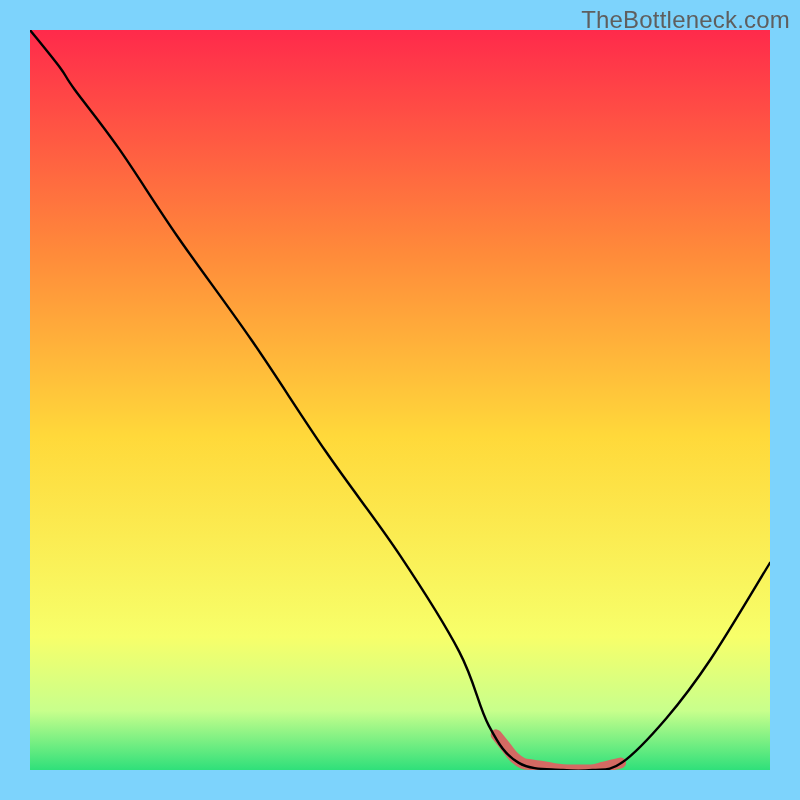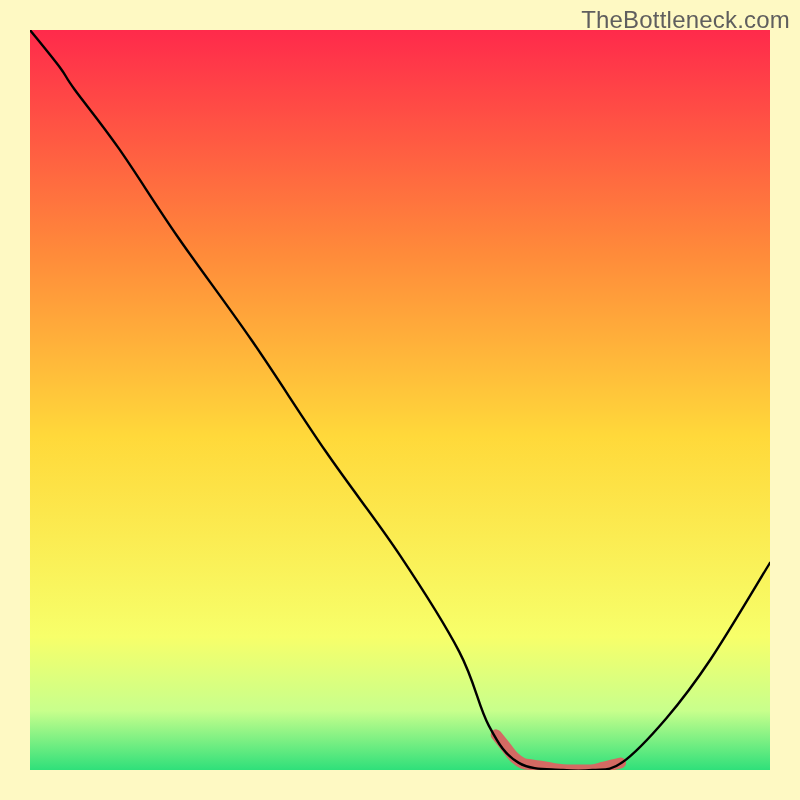--- a/index.html
+++ b/index.html
@@ -1,17 +1,17 @@
 <!DOCTYPE html>
 <html><head>
 <meta charset="utf-8">
 <style>
   * { margin: 0; padding: 0; box-sizing: border-box; }
   html, body { width: 800px; height: 800px; overflow: hidden; background: #000; }
-  .stage { position: relative; width: 800px; height: 800px; background: #fef9c3; }
+  .stage { position: relative; width: 800px; height: 800px; background: #7dd3fc; }
   .watermark {
     position: absolute;
     top: 6px;
     right: 10px;
     font-family: Arial, Helvetica, sans-serif;
     font-size: 24px;
     color: #5f5e5e;
     letter-spacing: 0.2px;
     font-weight: 500;
   }

